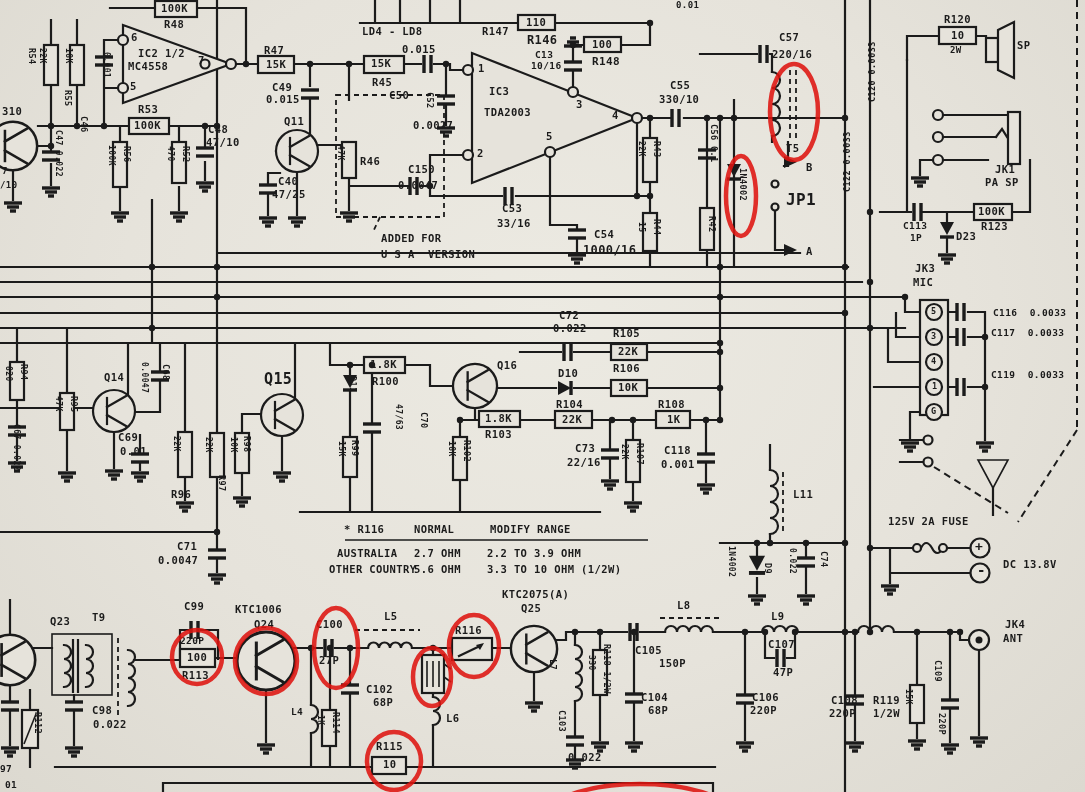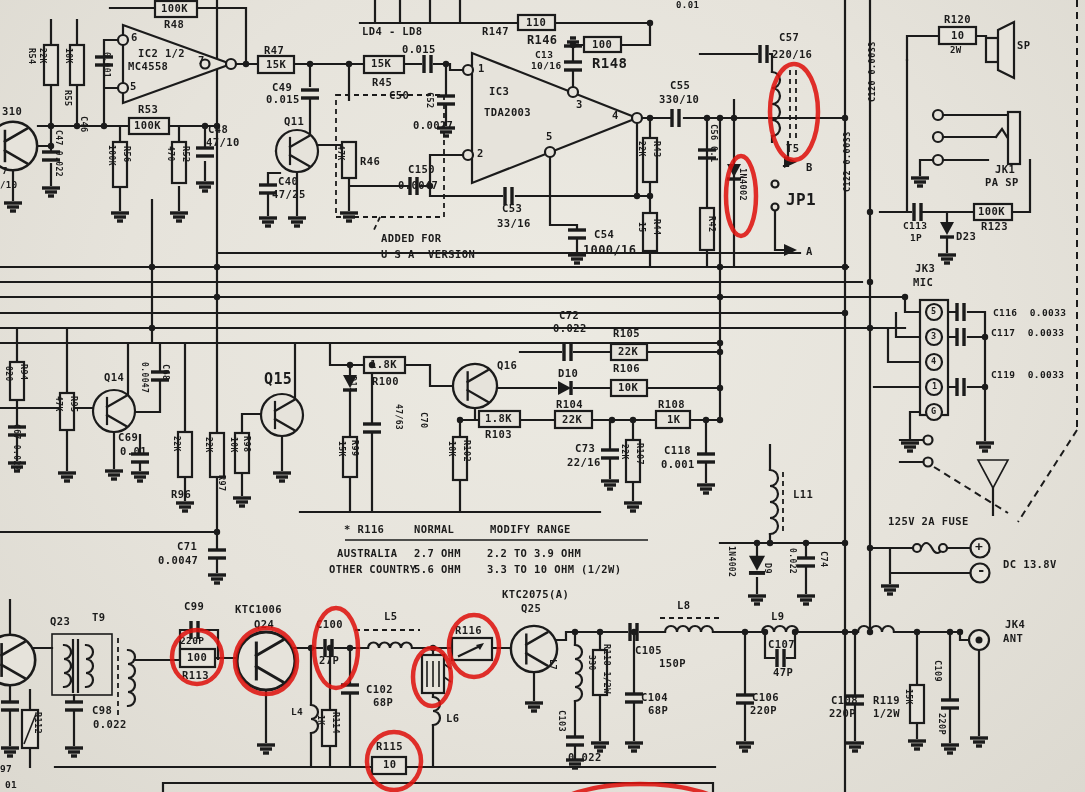--- a/index.html
+++ b/index.html
@@ -453,21 +453,21 @@
       <span class="lbl" style="left: 88px; top: 116px; font-size: 8.5px; transform: rotate(90deg);">C46</span>
       <span class="lbl" style="left: 110px; top: 52px; font-size: 8px; transform: rotate(90deg);">0.001</span>
       <span class="lbl" style="left: 62px; top: 130px; font-size: 8px; transform: rotate(90deg);">C47 0.022</span>
       <span class="lbl" style="left: 360px; top: 156px; font-size: 10.5px;">R46</span>
       <span class="lbl" style="left: 344px; top: 145px; font-size: 8px; transform: rotate(90deg);">47K</span>
       <span class="lbl" style="left: 362px; top: 26px; font-size: 10.5px;">LD4 - LD8</span>
       <span class="lbl" style="left: 482px; top: 26px; font-size: 10.5px;">R147</span>
       <span class="lbl" style="left: 526px; top: 17px; font-size: 10.5px;">110</span>
       <span class="lbl" style="left: 527px; top: 34px; font-size: 12px;">R146</span>
       <span class="lbl" style="left: 592px; top: 39px; font-size: 10.5px;">100</span>
-      <span class="lbl" style="left: 592px; top: 56px; font-size: 14px;">R148</span>
+      <span class="lbl" style="left: 592px; top: 56px; font-size: 11px;">R148</span>
       <span class="lbl" style="left: 535px; top: 50px; font-size: 9.5px;">C13</span>
       <span class="lbl" style="left: 531px; top: 61px; font-size: 9.5px;">10/16</span>
       <span class="lbl" style="left: 402px; top: 44px; font-size: 10.5px;">0.015</span>
       <span class="lbl" style="left: 372px; top: 77px; font-size: 10.5px;">R45</span>
       <span class="lbl" style="left: 371px; top: 58px; font-size: 10.5px;">15K</span>
       <span class="lbl" style="left: 389px; top: 90px; font-size: 10.5px;">C50</span>
       <span class="lbl" style="left: 434px; top: 92px; font-size: 8.5px; transform: rotate(90deg);">C52</span>
       <span class="lbl" style="left: 413px; top: 120px; font-size: 10.5px;">0.0027</span>
       <span class="lbl" style="left: 478px; top: 63px; font-size: 10.5px;">1</span>
       <span class="lbl" style="left: 477px; top: 148px; font-size: 10.5px;">2</span>

